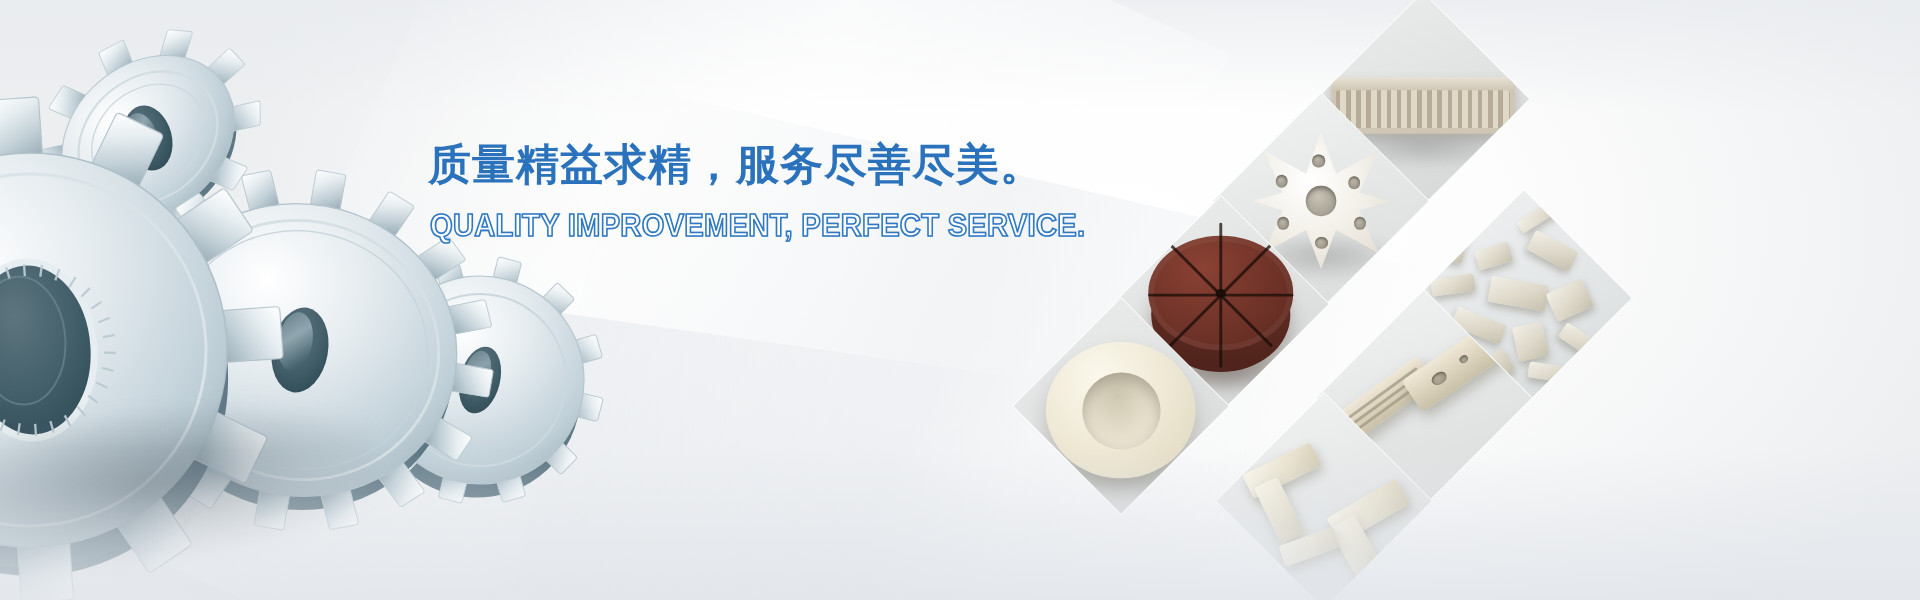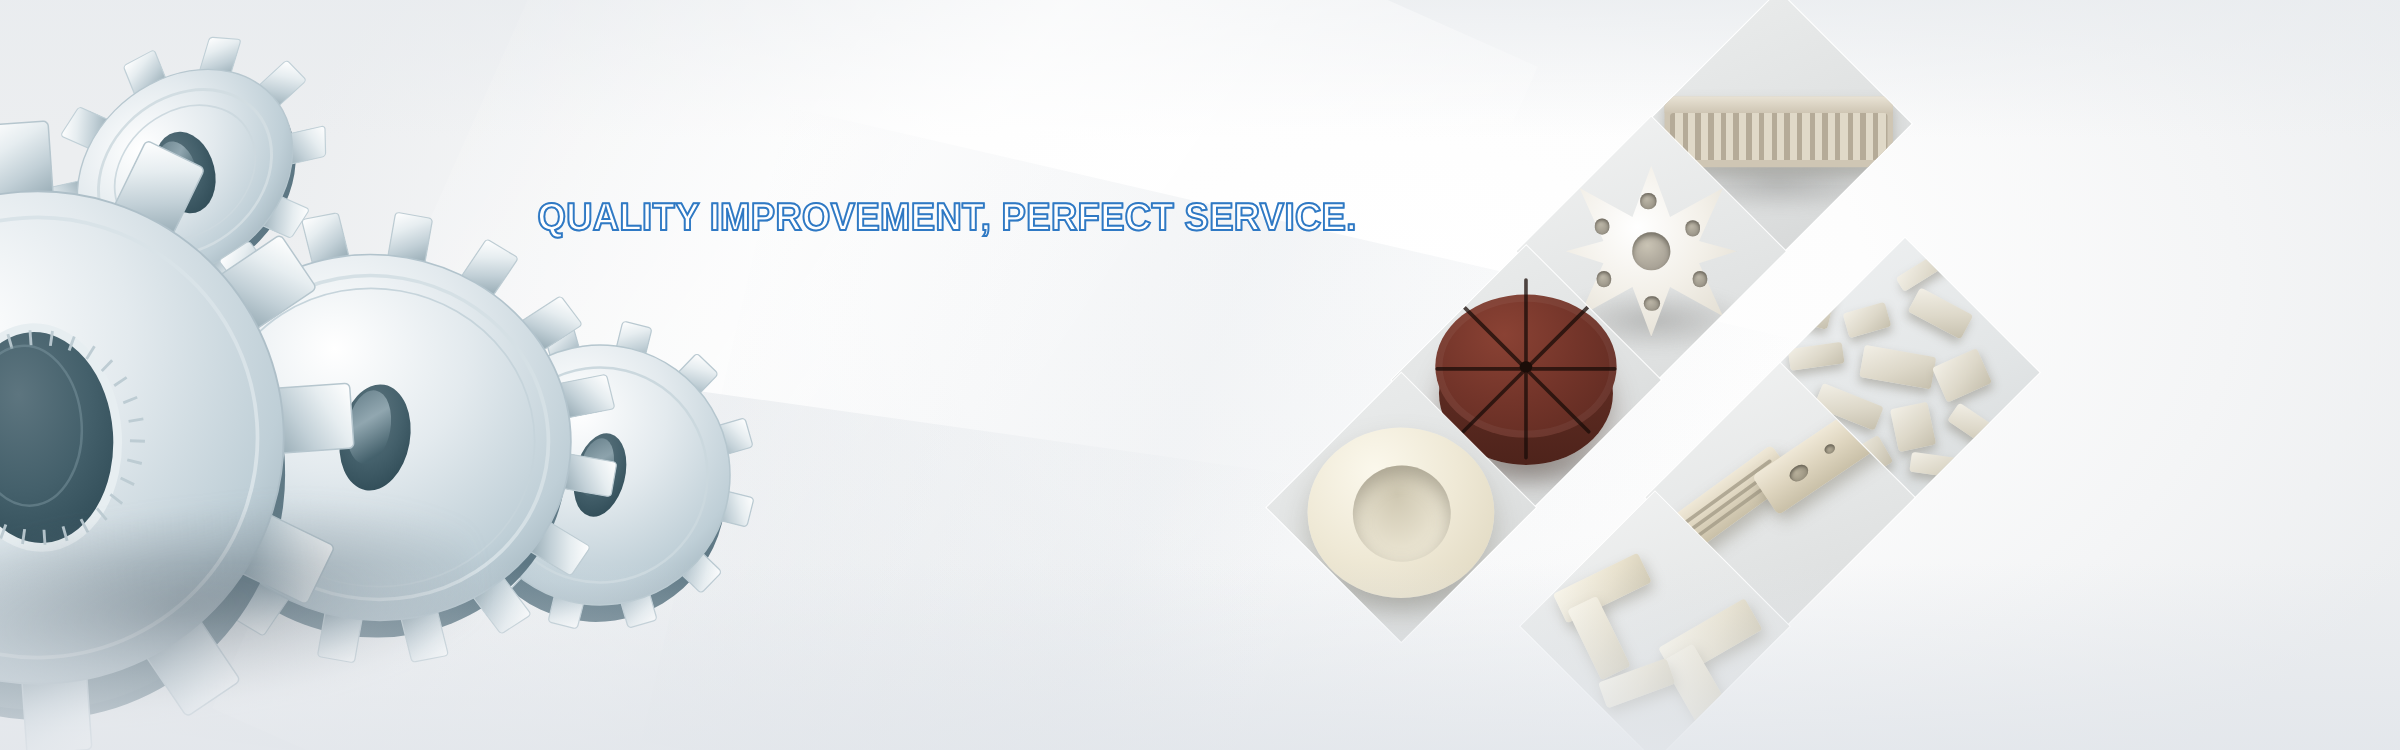--- a/index.html
+++ b/index.html
@@ -405,20 +405,21 @@
             <line x1="0" y1="-86" x2="0" y2="-74" transform="rotate(336)"></line>
             <line x1="0" y1="-86" x2="0" y2="-74" transform="rotate(348)"></line>
           </g>
           <ellipse cx="-8" cy="-10" rx="44" ry="64" fill="none" stroke="#7b959f" stroke-width="2" opacity=".5"></ellipse>
         </g>
       </g>
     </svg>
   </div>
 
   <div id="copy">
+    <div id="headline-cn">质量精益求精，服务尽善尽美。</div>
     <div id="headline-en">QUALITY IMPROVEMENT, PERFECT SERVICE.</div>
   </div>
 
   <div id="collage">
 
     <div class="tile" style="left:248px; top:24px; width:150px; height:150px;">
       <div class="inner">
         <div class="photo bg-warmgray">
           <div class="shd" style="left:6%; top:62%; width:88%; height:20%;"></div>
           <div class="grille">

